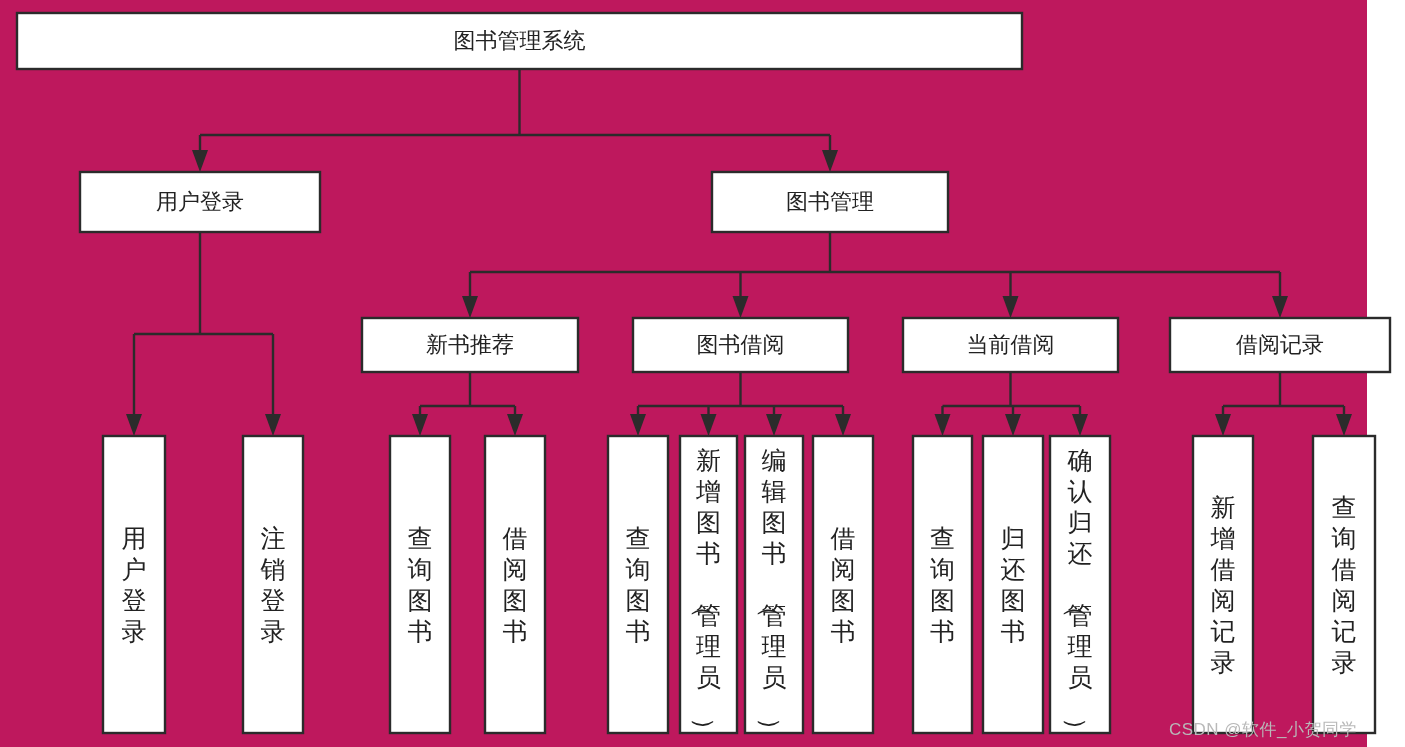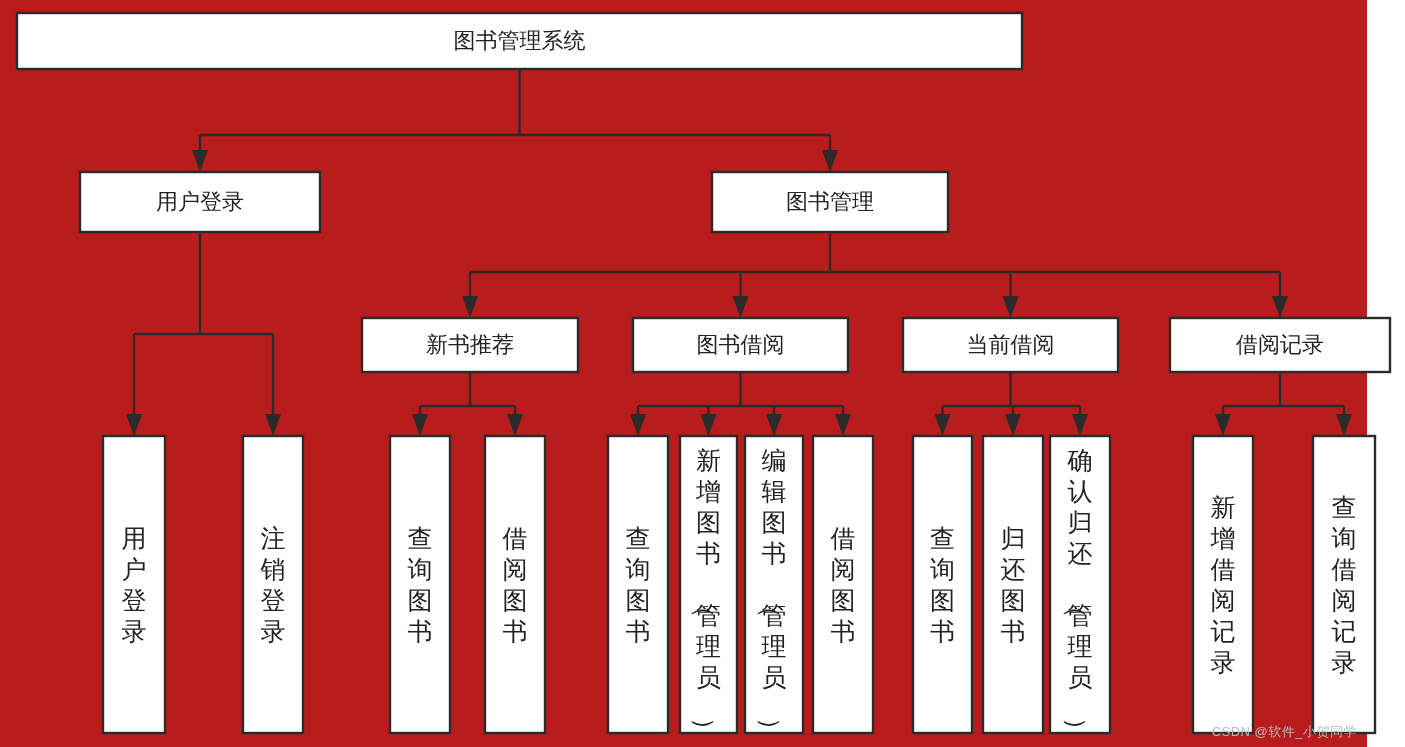--- a/index.html
+++ b/index.html
@@ -11,21 +11,21 @@
     width: 1405px;
     height: 747px;
     font-family: "Liberation Sans", "DejaVu Sans", sans-serif;
     overflow: hidden;
     position: relative;
   }
   #diagram-root {
     position: relative;
     width: 1367px;
     height: 747px;
-    background: #b91c1c;
+    background: #be185d;
   }
   svg#flow-svg {
     position: absolute;
     left: 0;
     top: 0;
     width: 1405px;
     height: 747px;
   }
   .node-box {
     fill: #ffffff;
@@ -53,21 +53,21 @@
     font-family: "Liberation Sans", "DejaVu Sans", sans-serif;
     fill: #222222;
     font-size: 25px;
     text-anchor: middle;
   }
   .watermark {
     position: absolute;
     right: 10px;
     bottom: 6px;
     font-family: "Liberation Sans", "DejaVu Sans", sans-serif;
-    font-size: 13px;
+    font-size: 17px;
     color: #b9b9b9;
     letter-spacing: 0.5px;
     white-space: nowrap;
     pointer-events: none;
   }
 </style>
 </head>
 <body>
 
 <div id="diagram-root">

